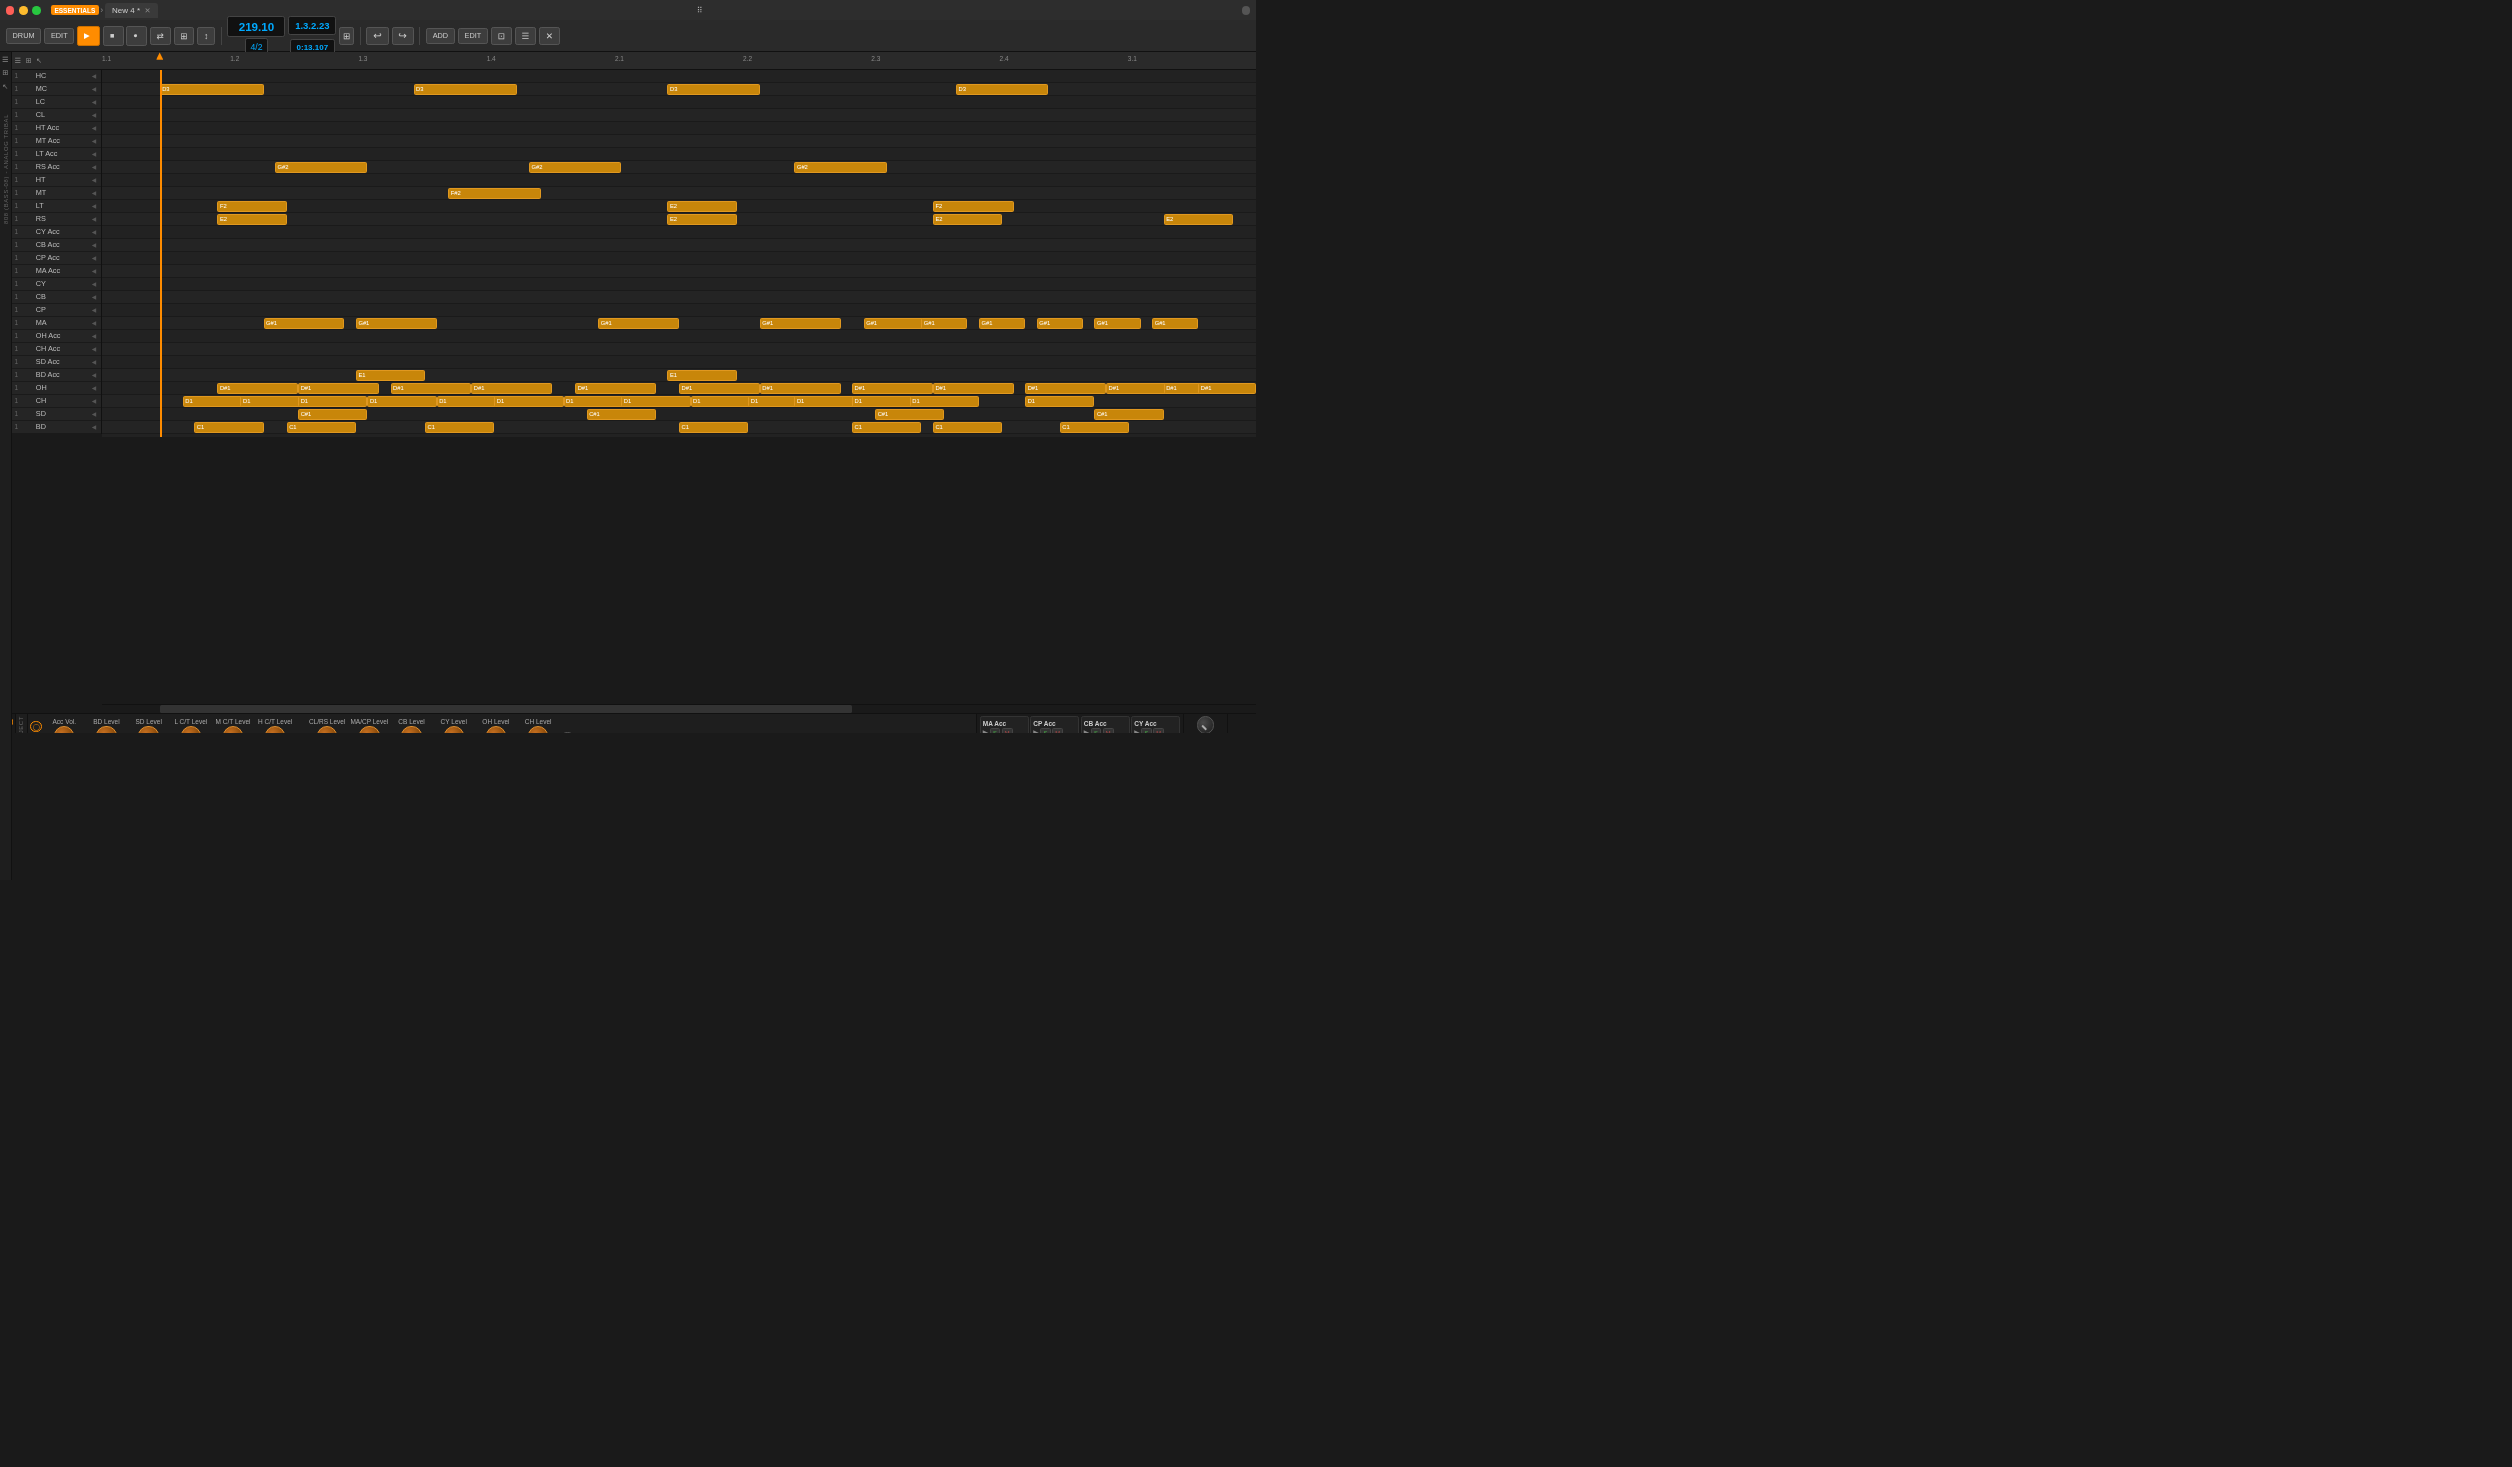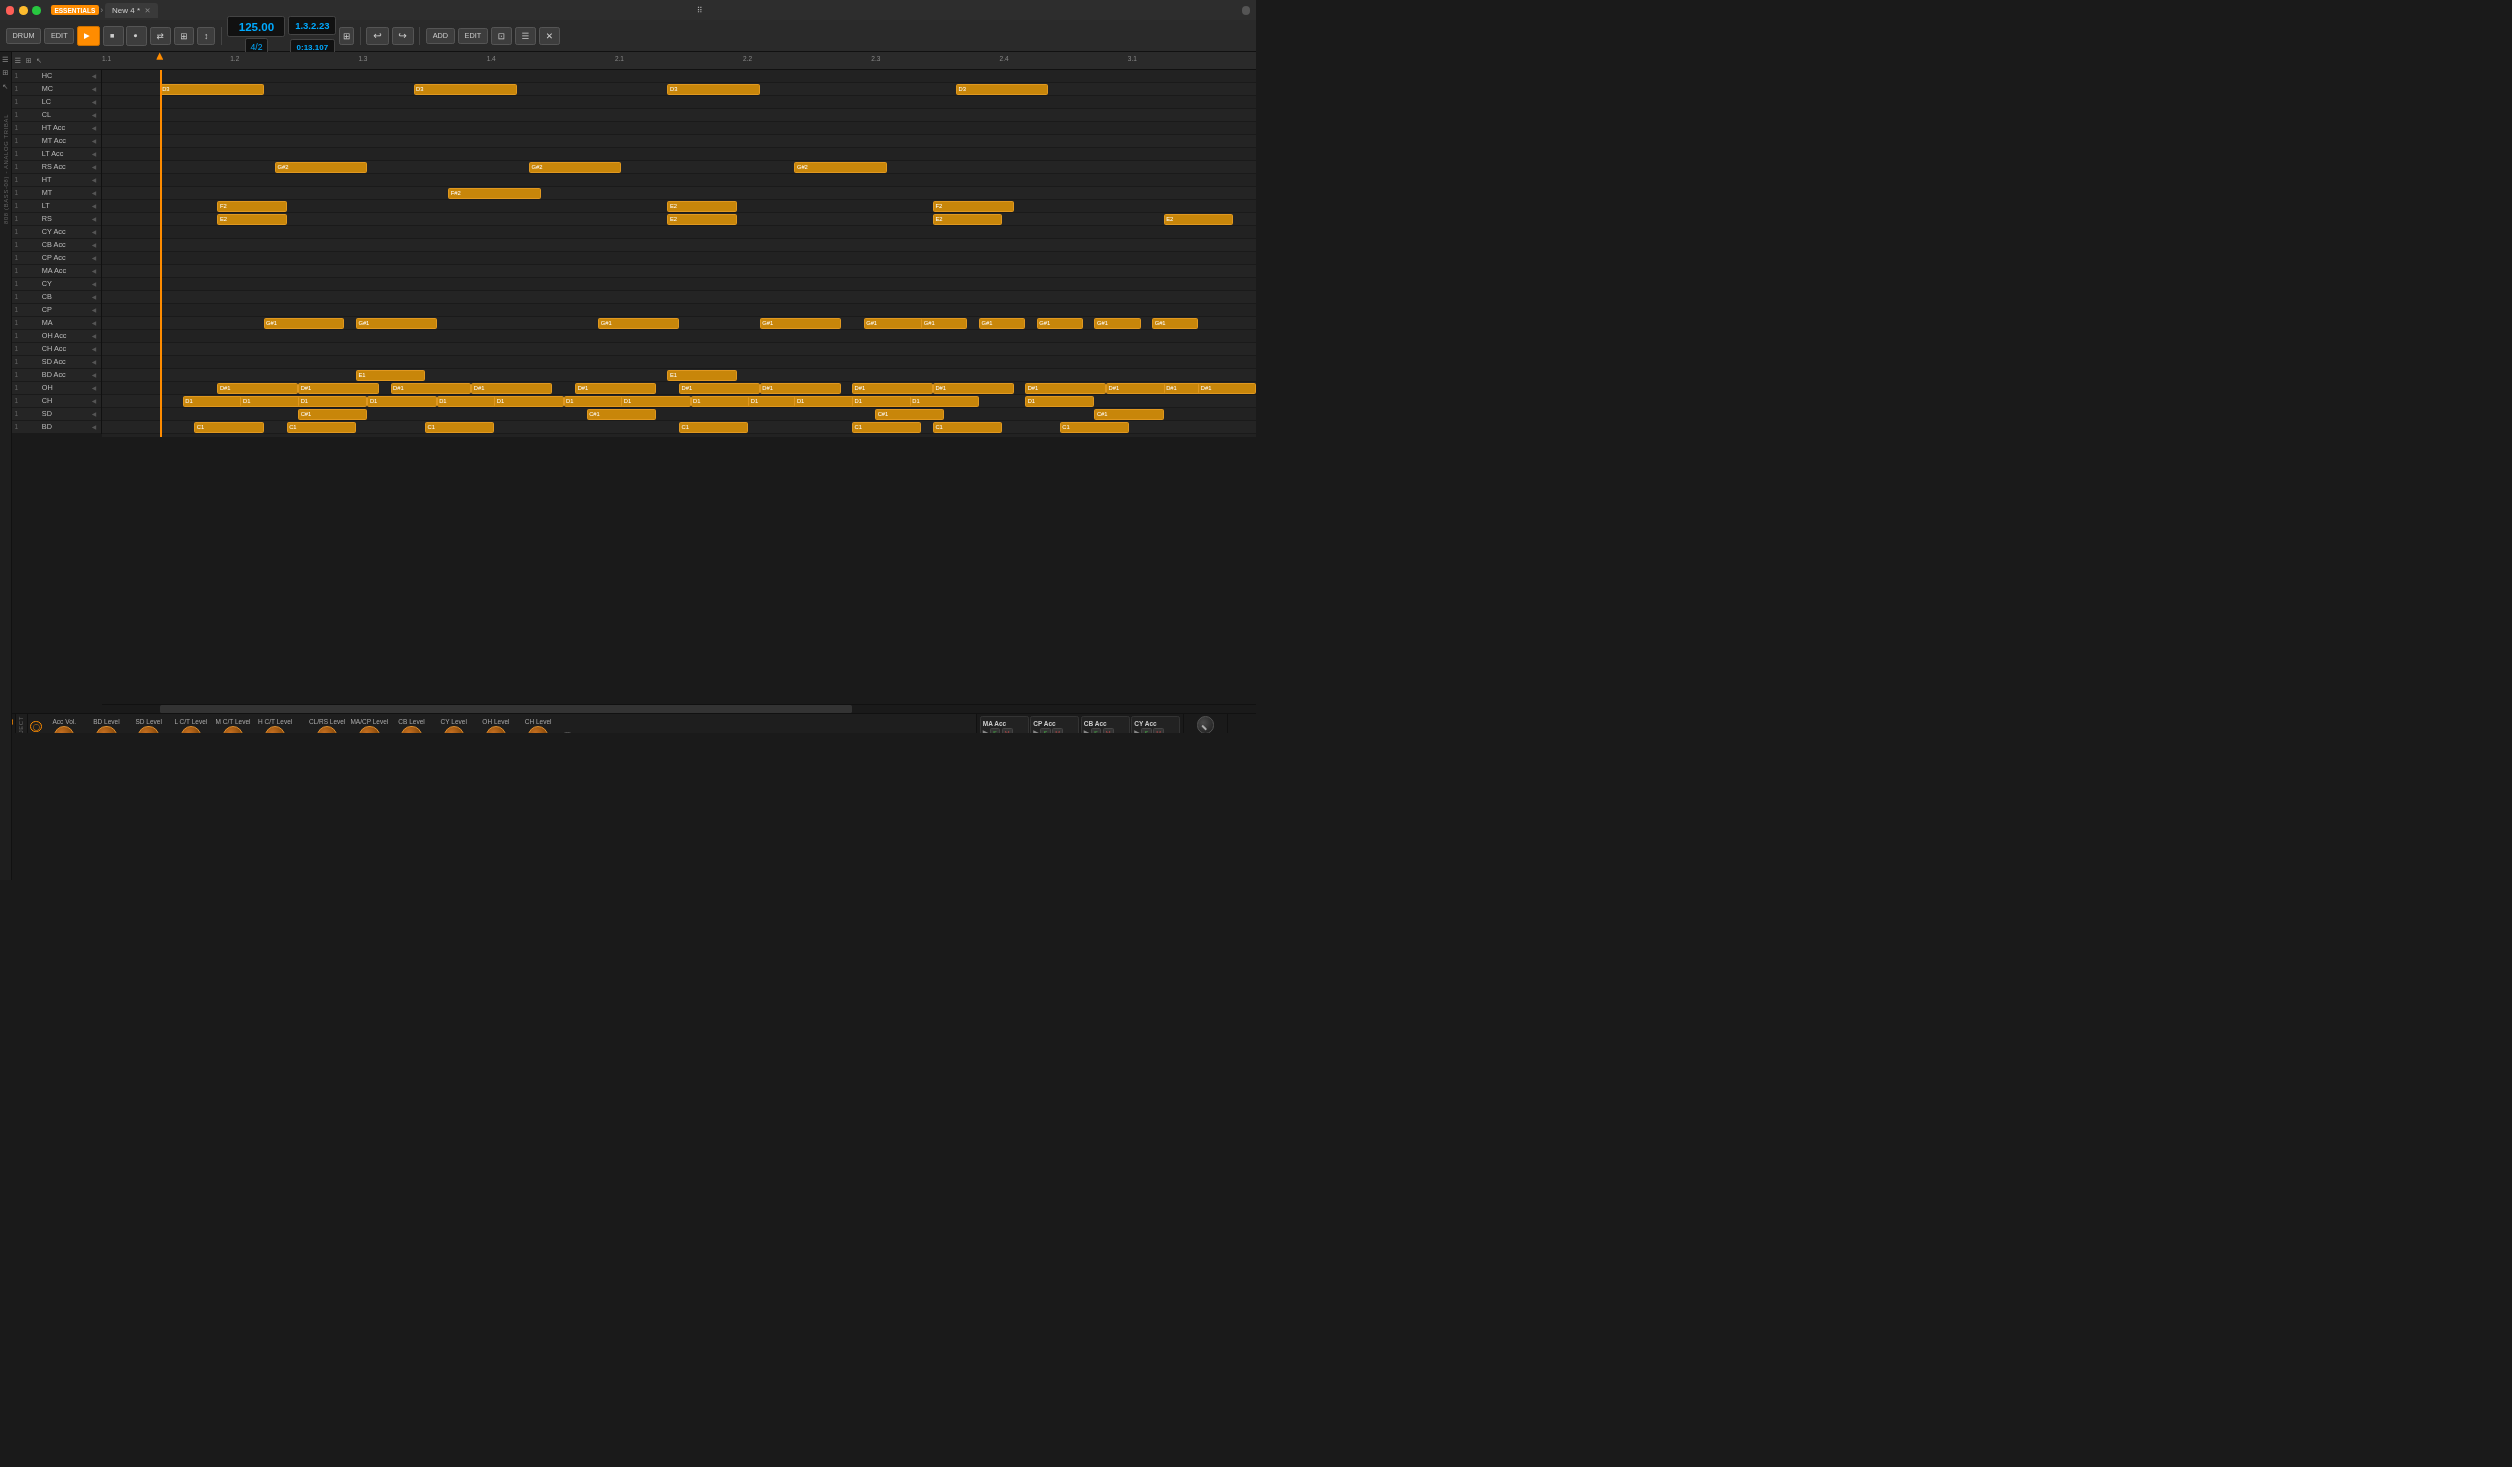--- a/index.html
+++ b/index.html
@@ -75,21 +75,21 @@
     }
     
     .track-header-item {
       height: 13px;
       display: flex;
       align-items: center;
       padding: 0 2.9px;
       border-bottom: 0.7px solid #1a1a1a;
       font-size: 7.3px;
       color: #aaa;
-      gap: 20px;
+      gap: 14px;
     }
     .track-num { color: #666; font-size: 6.5px; min-width: 7.3px; }
     .track-name { flex: 1; font-size: 7.3px; color: #bbb; }
     .track-mute { width: 7.3px; height: 7.3px; border-radius: 0.7px; display: flex; align-items: center; justify-content: center; font-size: 5.1px; }
     
     
     .timeline-area {
       flex: 1;
       overflow: hidden;
       position: relative;
@@ -390,21 +390,21 @@
   <button class="tb-btn">DRUM</button>
   <button class="tb-btn">EDIT</button>
   <button class="tb-btn tb-play">▶</button>
   <button class="tb-btn tb-stop">■</button>
   <button class="tb-btn tb-record">●</button>
   <button class="tb-btn" style="font-size:8.7px;">⇄</button>
   <button class="tb-btn" style="font-size:8.7px;">⊞</button>
   <button class="tb-btn" style="font-size:8.7px;">↕</button>
   <div class="toolbar-sep"></div>
   <div style="display:flex; flex-direction:column; align-items:center; gap:0.7px;">
-    <div class="bpm-display">125.00</div>
+    <div class="bpm-display">219.10</div>
     <div class="time-sig">4/2</div>
   </div>
   <div style="display:flex; flex-direction:column; align-items:center; gap:4px;">
     <div class="position-display">1.3.2.23</div>
     <div class="position-display" style="font-size:8px;">0:13.107</div>
   </div>
   <button class="tb-btn" style="font-size:8.7px; padding: 2.9px;">⊞</button>
   <div class="toolbar-sep"></div>
   <button class="tb-btn" style="font-size:10.2px;">↩</button>
   <button class="tb-btn" style="font-size:10.2px;">↪</button>

